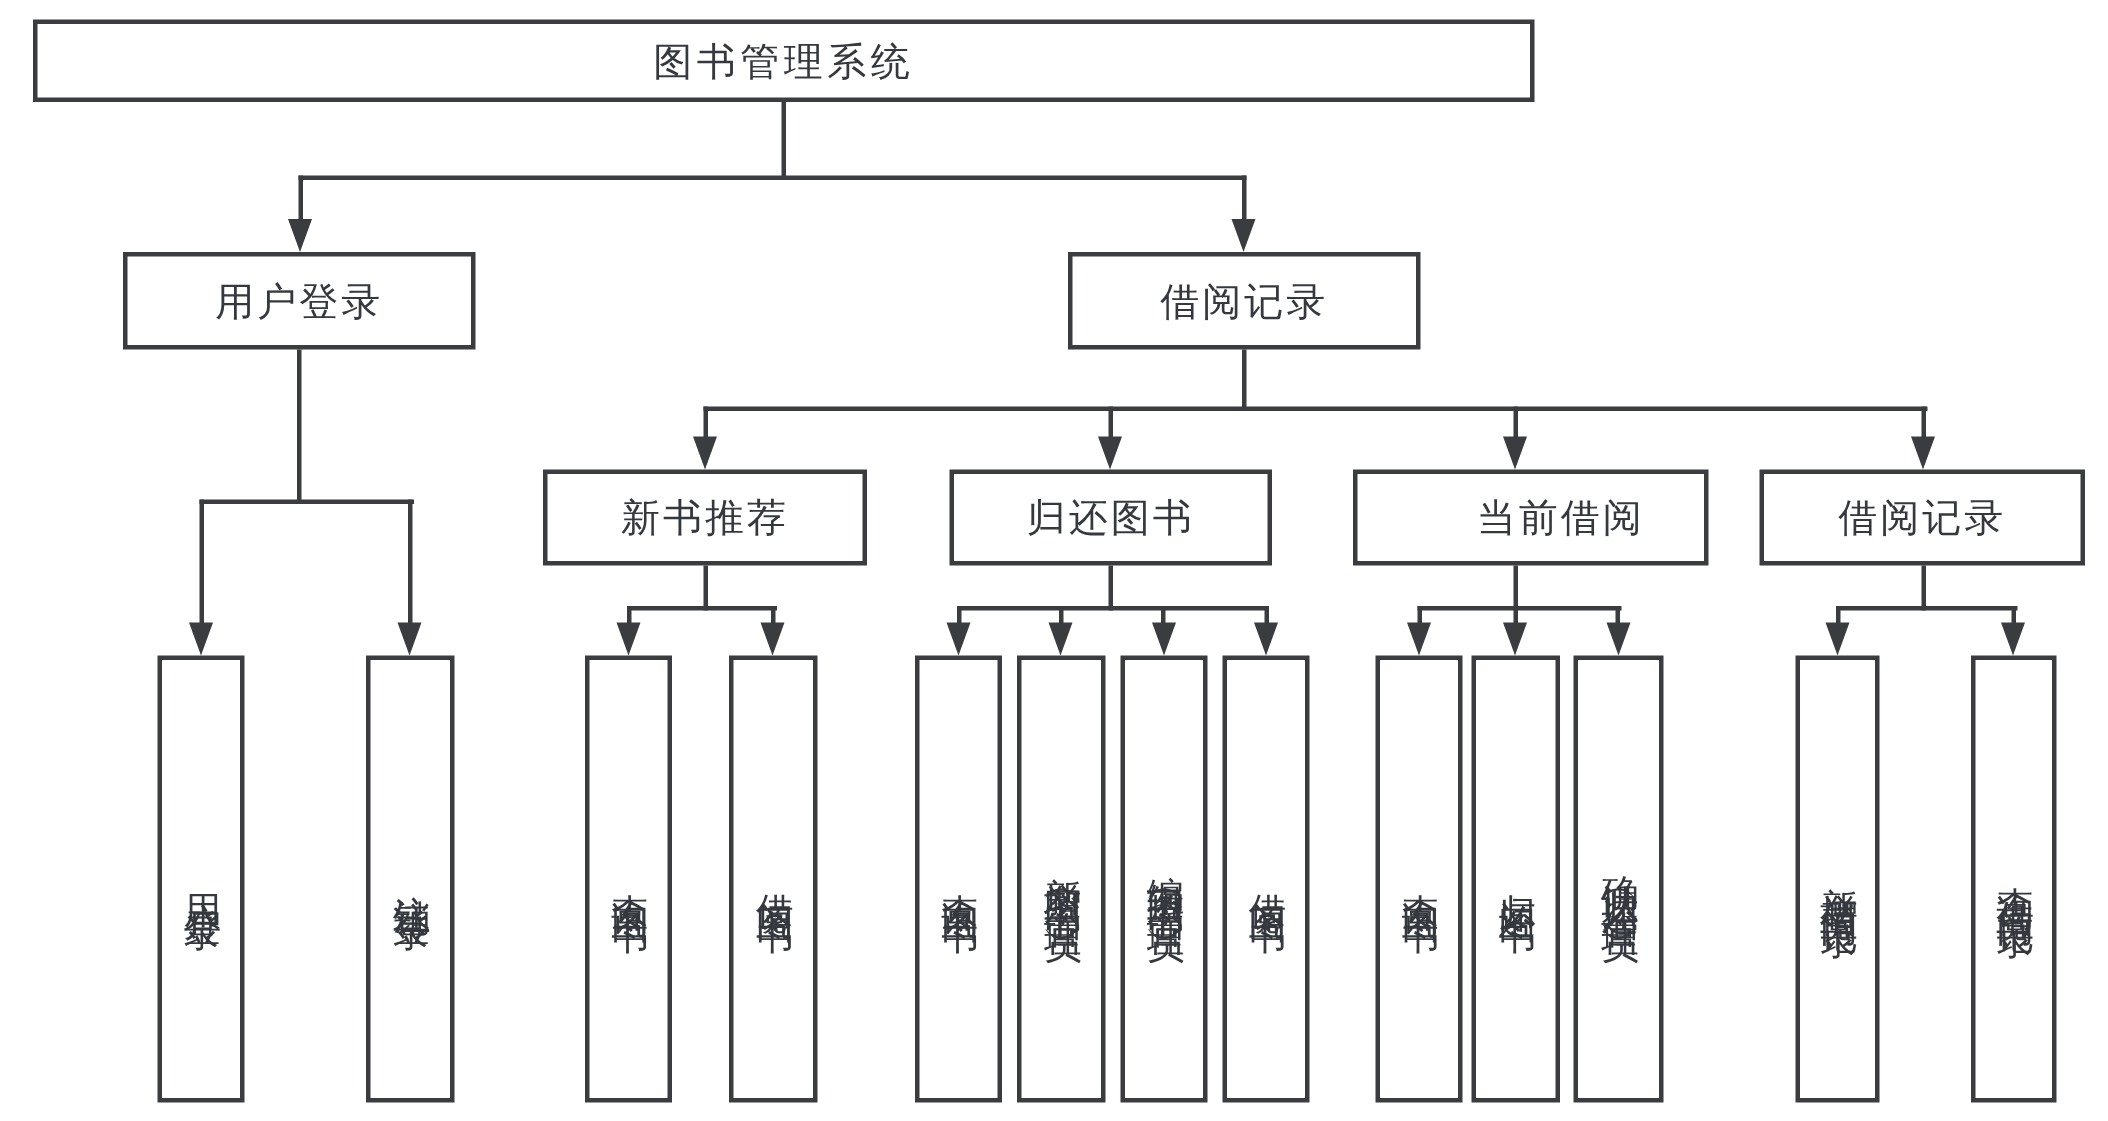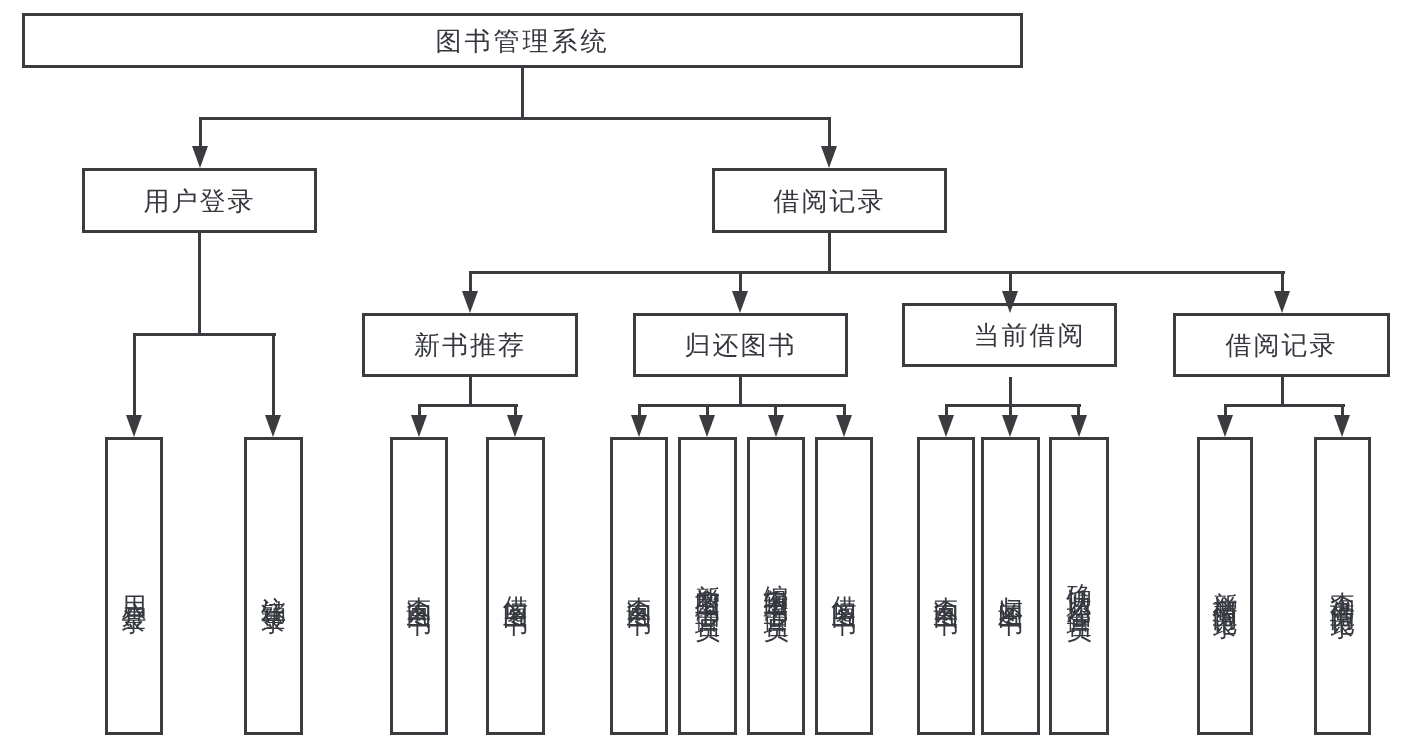--- a/index.html
+++ b/index.html
@@ -58,21 +58,21 @@
 
 <div class="stage">
 
   <div class="box root" style="left:22px;top:13px;width:1001px;height:55px;">图书管理系统</div>
 
   <div class="box" style="left:82px;top:168px;width:235px;height:65px;">用户登录</div>
   <div class="box" style="left:712px;top:168px;width:235px;height:65px;">借阅记录</div>
 
   <div class="box" style="left:362px;top:313px;width:216px;height:64px;">新书推荐</div>
   <div class="box" style="left:633px;top:313px;width:215px;height:64px;">归还图书</div>
-  <div class="box" style="left:902px;top:303px;width:215px;height:64px;padding-left:40px;">当前借阅</div>
+  <div class="box" style="left:902px;top:313px;width:237px;height:64px;padding-left:40px;">当前借阅</div>
   <div class="box" style="left:1173px;top:313px;width:217px;height:64px;">借阅记录</div>
 
   <div class="box leaf" style="left:105px;top:437px;width:58px;height:298px;">用户登录</div>
   <div class="box leaf" style="left:244px;top:437px;width:59px;height:298px;">注销登录</div>
 
   <div class="box leaf" style="left:390px;top:437px;width:58px;height:298px;">查询图书</div>
   <div class="box leaf" style="left:486px;top:437px;width:59px;height:298px;">借阅图书</div>
 
   <div class="box leaf" style="left:610px;top:437px;width:58px;height:298px;">查询图书</div>
   <div class="box leaf" style="left:678px;top:437px;width:59px;height:298px;">新增图书（管理员）</div>

